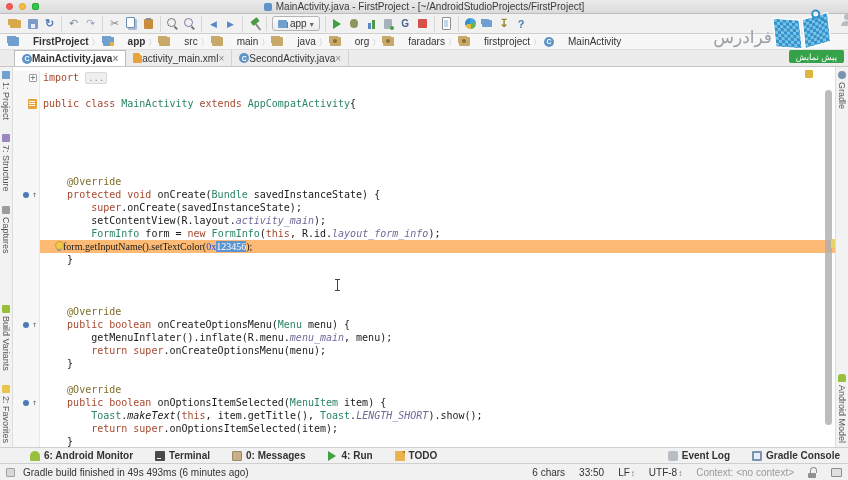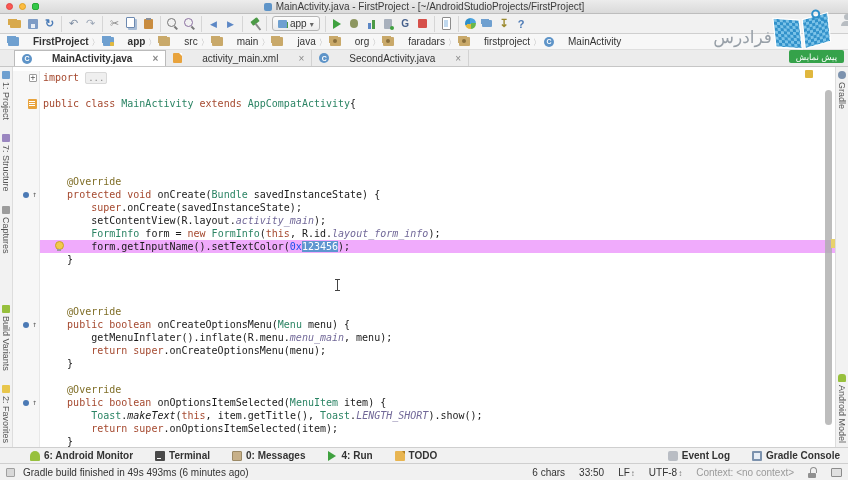--- a/index.html
+++ b/index.html
@@ -72,21 +72,21 @@
   [data-name="package-icon"] { background:#C9A96A; border-radius:1px; box-shadow:-2px -2px 0 -1px #C9A96A; }
   [data-name="package-icon"]::after { content:""; position:absolute; left:3px; top:2px; width:4px; height:4px; border-radius:50%; background:#8A6F3C; }
   .cls-ic { width:10px; height:10px; border-radius:50%; background:#5E94C8; color:#FFF; font-size:7px; font-weight:bold;
             display:inline-flex; align-items:center; justify-content:center; }
   .cls-ic::before { content:"C"; }
   .xml-ic { width:9px; height:10px; background:#E8A33D; border-radius:1px; position:relative; display:inline-block; }
   .xml-ic::before { content:""; position:absolute; right:0; top:0; border-left:3px solid transparent; border-top:3px solid #FFF; }
 
   
   .tabrow { height:17px; background:#ECECEC; border-bottom:1px solid #C6C6C6; display:flex; align-items:flex-end; padding-left:14px; }
-  .tab { height:16px; display:inline-flex; align-items:center; gap:20px; padding:0 7px; font-size:10px; color:#333;
+  .tab { height:16px; display:inline-flex; align-items:center; gap:0; padding:0 7px; font-size:10px; color:#333;
          border-right:1px solid #D2D2D2; cursor:default; }
   .tab.active { background:#FFF; border:1px solid #BBB; border-bottom:none; font-weight:bold; }
   .tab .close::before { content:"×"; color:#888; font-size:10px; }
 
   
   .main { display:flex; height:380px; position:relative;justify-content:center; }
   .stripe { width:13px; background:#F2F2F2; position:relative; font-size:9px; color:#555; }
   .stripe.left { border-right:1px solid #DDD; }
   .stripe.right { border-left:1px solid #DDD; }
   .stripe .grp { position:absolute; left:0; right:0; display:flex; flex-direction:column; align-items:center; gap:14px; }
@@ -100,21 +100,21 @@
   [data-name="build-variants-icon"] { background:#97C03D; }
   [data-name="favorites-icon"] { background:#E8C64C; }
   [data-name="gradle-icon"] { background:#7C92AE; border-radius:50%; }
   [data-name="android-icon"] { background:#97C03D; border-radius:3px 3px 1px 1px; }
 
   
   .editor { flex:1; background:#FFF; position:relative; overflow:hidden; font-family:"DejaVu Sans Mono", monospace; font-size:10px; line-height:13px; padding-top:4px; }
   .cl { display:flex; height:13px; position:relative; white-space:pre; }
   .gut { width:27px; flex:0 0 27px; background:#F7F7F7; border-right:1px solid #E8E8E8; display:flex; align-items:center; justify-content:flex-end; padding-right:2px; }
   .txt { flex:1; padding-left:3px; color:#1A1A1A; }
-  .cl.hl .txt { background:#f0abfc; }
+  .cl.hl .txt { background:#fdba74;font-family:Liberation Serif, serif; }
   .k { color:#A5492F; }
   .t { color:#2B8464; }
   .a { color:#7F6E27; }
   .f { color:#716898; font-style:italic; }
   .i { color:#1A1A1A; font-style:italic; }
   .n { color:#1750EB; }
   .g { color:#8C8C8C; background:#EFEFEF; border:1px solid #D8D8D8; border-radius:2px; padding:0 2px; font-size:9px; }
   .sel { background:#5E95D0; color:#FFF; }
 
   .fold-plus { width:8px; height:8px; border:1px solid #9C9C9C; background:#FFF; border-radius:1px; font-size:8px; line-height:6px; text-align:center; color:#555; }

